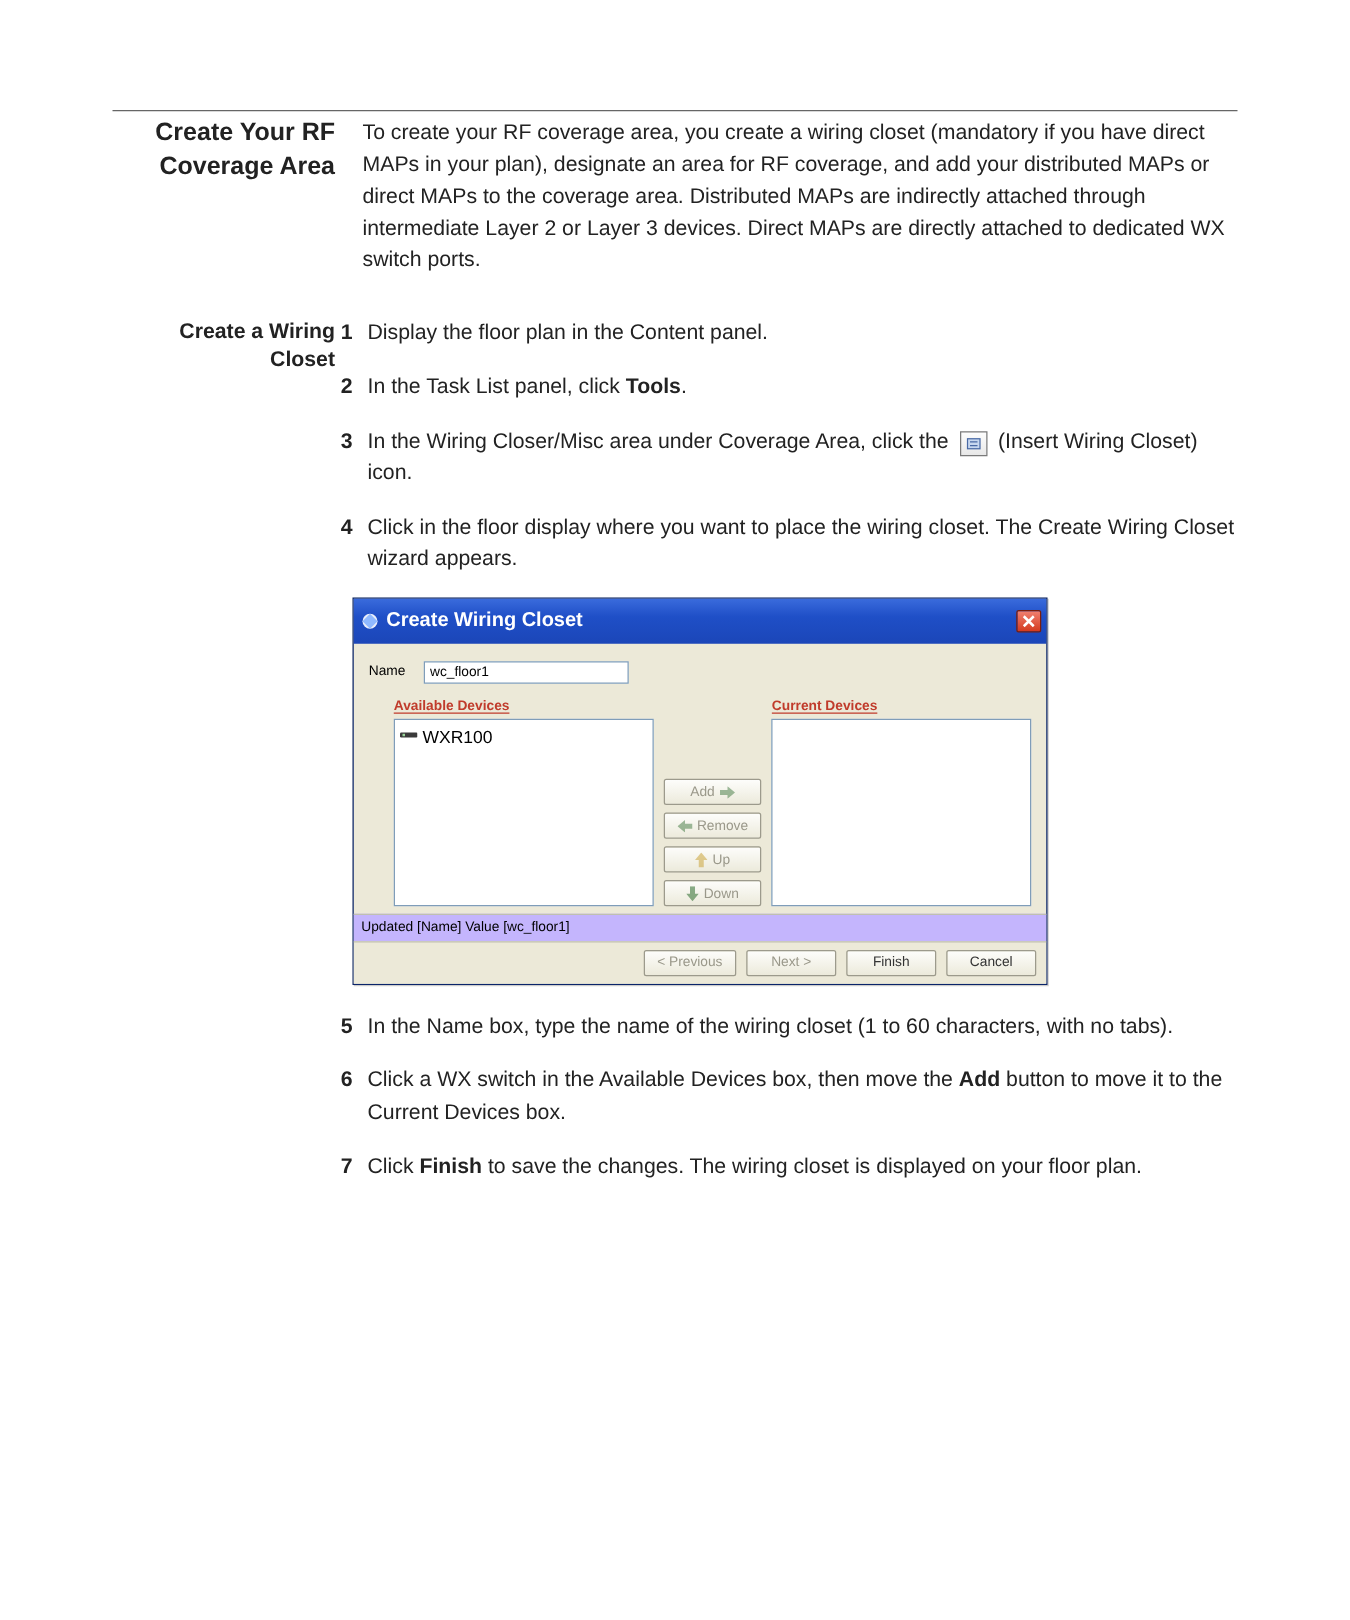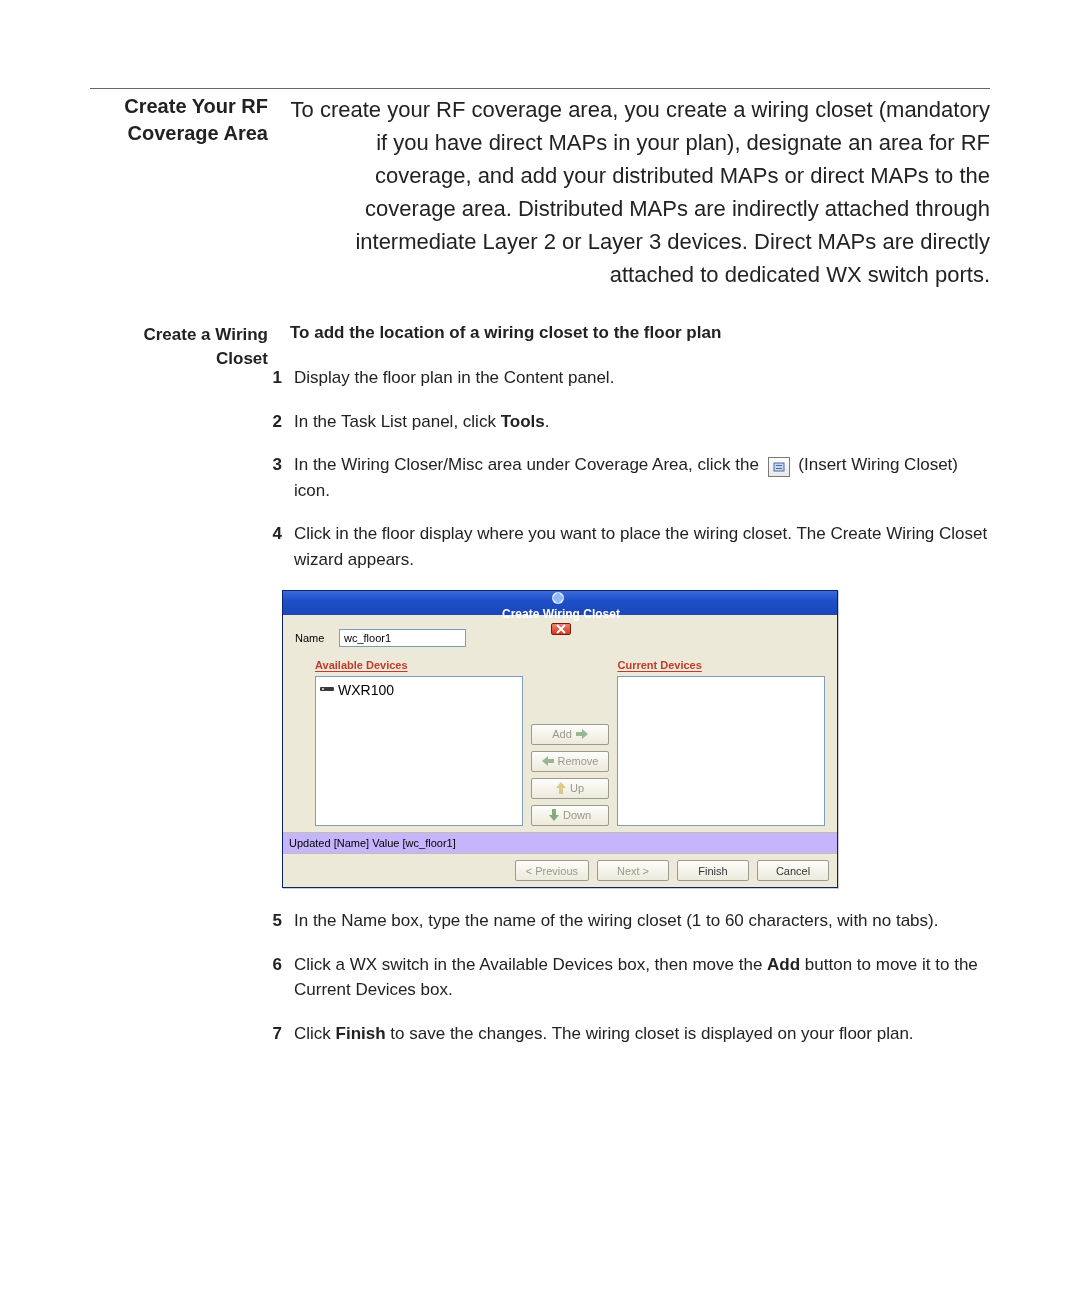--- a/index.html
+++ b/index.html
@@ -54,24 +54,23 @@
     font-weight: 700;
     font-size: 20px;
     line-height: 1.35;
   }
   .h2 {
     font-weight: 700;
     font-size: 17px;
     line-height: 1.4;
   }
   .prose {
-    font-size: 22px;
+    font-size: 17px;
     line-height: 1.5;
     margin: 0 0 22px 0;
-    text-align: right;
   }
   .sub-lede {
     font-weight: 700;
     font-size: 17px;
     margin-bottom: 22px;
   }
 
   
   ol.steps {
     margin: 0;
@@ -116,27 +115,26 @@
     border: 1px solid #0a246a;
     box-shadow: 1px 1px 0 rgba(0,0,0,.2);
     font-family: Tahoma, Arial, sans-serif;
     font-size: 11px;
     color: #000;
     background: #ece9d8;
   }
   .xp-titlebar {
     display: flex;
     align-items: center;
-    height: 24px;
+    height: 36px;
     padding: 0 4px 0 6px;
     background: linear-gradient(#3a6bdc, #1f4fc7 40%, #1b46b8);
     color: #fff;
     font-weight: 700;
-    font-size: 12px;
-    flex-direction: column;
+    font-size: 16px;
   }
   .xp-titlebar .ttl-icon {
     width: 14px; height: 14px; margin-right: 6px;
     display: inline-flex; align-items: center; justify-content: center;
   }
   .xp-titlebar .ttl { flex: 1 1 auto; }
   .xp-close {
     width: 18px; height: 16px;
     background: linear-gradient(#f08070, #d43a1e);
     border: 1px solid #7a1d0c;
@@ -236,21 +234,20 @@
     <div class="right">
       <p class="prose">To create your RF coverage area, you create a wiring closet (mandatory if you have direct MAPs in your plan), designate an area for RF coverage, and add your distributed MAPs or direct MAPs to the coverage area. Distributed MAPs are indirectly attached through intermediate Layer 2 or Layer 3 devices. Direct MAPs are directly attached to dedicated WX switch ports.</p>
     </div>
   </div>
 
   <div class="block" style="margin-top:10px;">
     <div class="left">
       <div class="h2">Create a Wiring Closet</div>
     </div>
     <div class="right">
-      <div class="sub-lede">To add the location of a wiring closet to the floor plan</div>
 
       <ol class="steps">
 
         <li>
           <span class="num">1</span>
           <span class="txt">Display the floor plan in the Content panel.</span>
         </li>
 
         <li>
           <span class="num">2</span>
@@ -294,21 +291,21 @@
                 <svg width="10" height="10" viewBox="0 0 10 10">
                     <path d="M1 1 L9 9 M9 1 L1 9" stroke="#fff" stroke-width="2"></path>
                   </svg>
               </span>
             </div>
 
 
             <div class="xp-body">
               <div class="xp-row">
                 <span class="lbl">Name</span>
-                <input class="xp-input" style="width: 127px;" value="wc_floor1">
+                <input class="xp-input" style="width: 164px;" value="wc_floor1">
               </div>
 
               <div class="lists">
                 <div class="list-col avail">
                   <div class="cap">Available Devices</div>
                   <div class="listbox">
                     <div class="item">
                       <span>
                         <svg width="14" height="10" viewBox="0 0 14 10">
                             <rect x="0" y="2" width="14" height="4" rx="1" fill="#3a3a3a"></rect>

